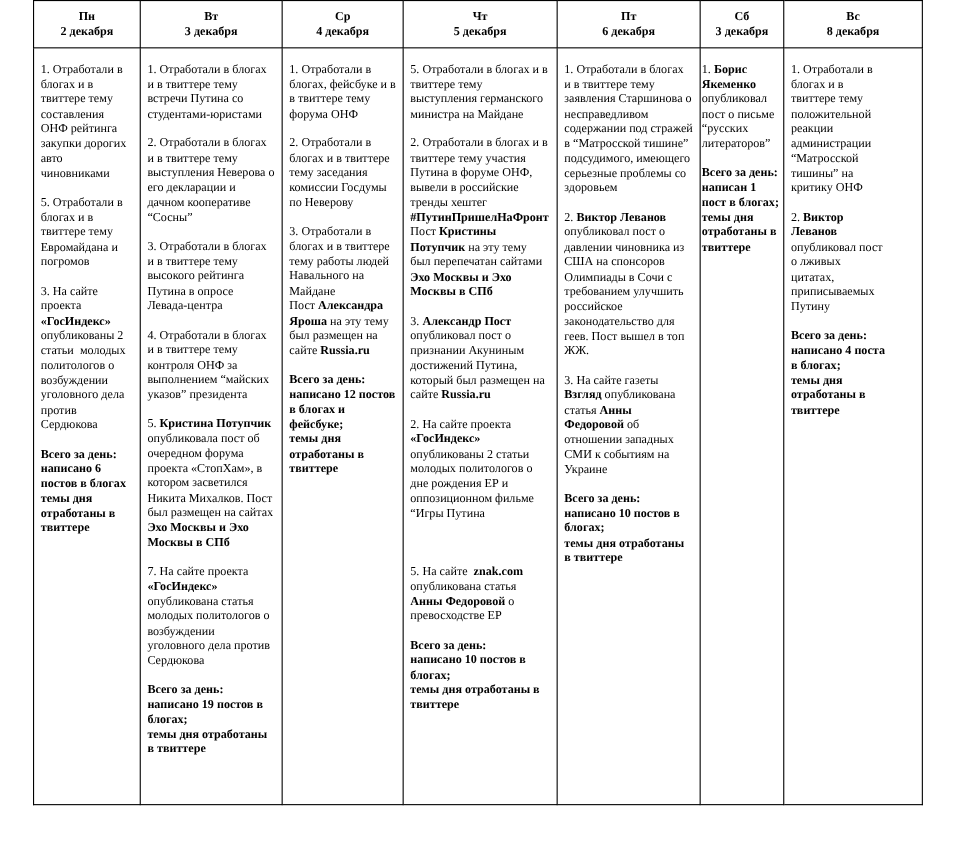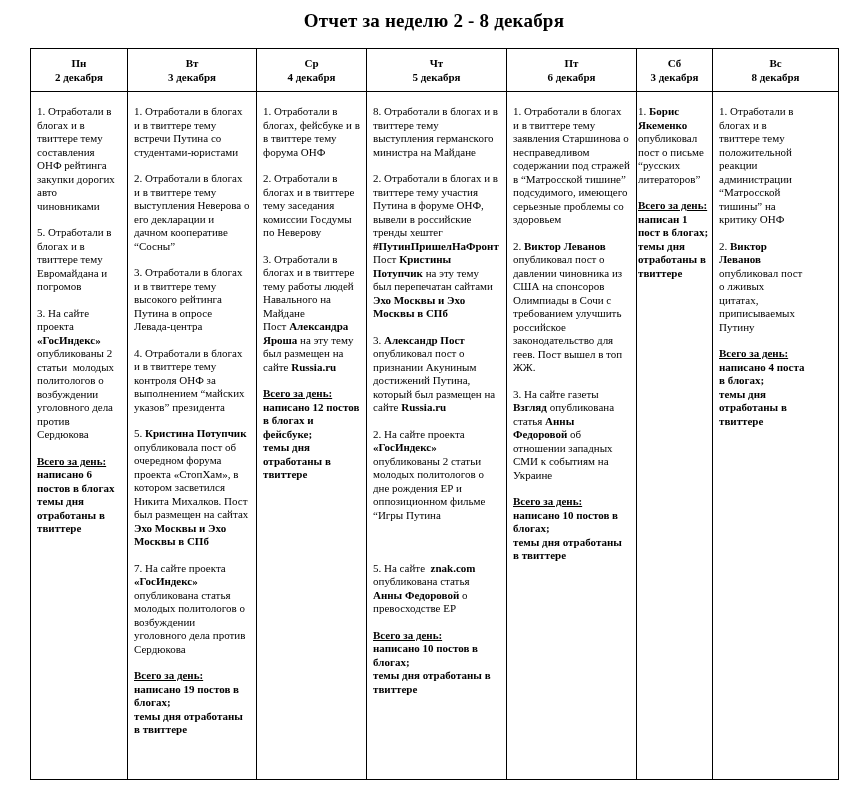--- a/index.html
+++ b/index.html
@@ -42,27 +42,26 @@
   }
   
   table.report td:nth-child(6) { padding-left: 1px; padding-right: 3px; }
   table.report td:nth-child(7) { padding-right: 32px; }
   .para {
     margin: 0 0 13px 0;
     white-space: pre-wrap;
     word-wrap: break-word;
   }
   .para b { font-weight: bold; }
-  .u { text-decoration: underline; }
+  .u { }
 </style>
 </head>
 <body>
 
 <div class="page">
-  <h1 class="title">Отчет за неделю 2 - 8 декабря</h1>
   <table class="report">
     <colgroup>
       <col style="width:97px">
       <col style="width:129px">
       <col style="width:110px">
       <col style="width:140px">
       <col style="width:130px">
       <col style="width:76px">
       <col style="width:126px">
     </colgroup>
@@ -121,21 +120,21 @@
           <td>
             <div class="para"><span>1. Отработали в блогах, фейсбуке и в в твиттере тему форума ОНФ</span></div>
             <div class="para"><span>2. Отработали в блогах и в твиттере тему заседания комиссии Госдумы по Неверову</span></div>
             <div class="para"><span>3. Отработали в блогах и в твиттере тему работы людей Навального на Майдане
 Пост </span><b>Александра Яроша</b><span> на эту тему был размещен на сайте </span><b>Russia.ru</b></div>
             <div class="para"><b class="u">Всего за день:</b><b>
 написано 12 постов в блогах и фейсбуке;
 темы дня отработаны в твиттере</b></div>
           </td>
           <td>
-            <div class="para"><span>8. Отработали в блогах и в твиттере тему выступления германского министра на Майдане</span></div>
+            <div class="para"><span>5. Отработали в блогах и в твиттере тему выступления германского министра на Майдане</span></div>
             <div class="para"><span>2. Отработали в блогах и в твиттере тему участия Путина в форуме ОНФ, вывели в российские тренды хештег </span><b>#ПутинПришелНаФронт</b><span>
 Пост </span><b>Кристины Потупчик</b><span> на эту тему был перепечатан сайтами </span><b>Эхо Москвы и Эхо Москвы в СПб</b></div>
             <div class="para"><span>3. </span><b>Александр Пост</b><span> опубликовал пост о признании Акуниным достижений Путина, который был размещен на сайте </span><b>Russia.ru</b></div>
             <div class="para"><span>2. На сайте проекта </span><b>«ГосИндекс»</b><span> опубликованы 2 статьи молодых политологов о дне рождения ЕР и оппозиционном фильме “Игры Путина</span></div>
             <div class="para"><span>&nbsp;</span></div>
             <div class="para"><span>5. На сайте  </span><b>znak.com</b><span> опубликована статья </span><b>Анны Федоровой</b><span> о превосходстве ЕР</span></div>
             <div class="para"><b class="u">Всего за день:</b><b>
 написано 10 постов в блогах;
 темы дня отработаны в твиттере</b></div>
           </td>

